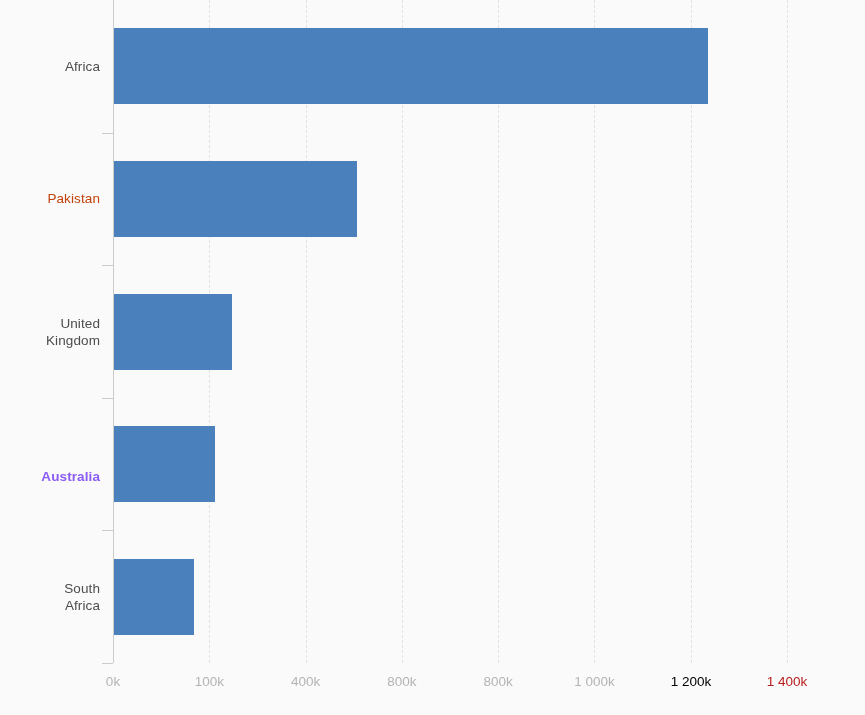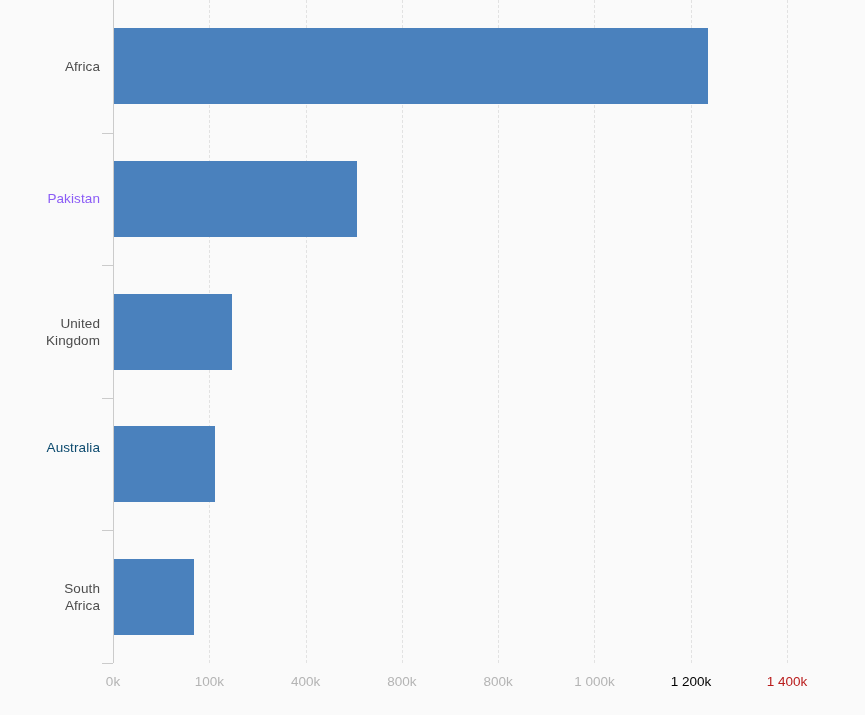--- a/index.html
+++ b/index.html
@@ -133,24 +133,24 @@
       <div class="y-tick" style="top: 133px; background: rgb(203, 203, 203);"></div>
       <div class="y-tick" style="top: 265px; background: rgb(203, 203, 203);"></div>
       <div class="y-tick" style="top: 398px; background: rgb(203, 203, 203);"></div>
       <div class="y-tick" style="top: 530px; background: rgb(203, 203, 203);"></div>
       <div class="y-tick" style="top: 663px; background: rgb(203, 203, 203);"></div>
       <div class="y-tick" style="top: 663px; background: rgb(203, 203, 203);"></div>
     </div>
 
   <div class="cat-labels-col">
       <div class="cat-label" style="top: 57.8px; color: rgb(77, 77, 77);">Africa</div>
-      <div class="cat-label" style="top: 190.4px; color: #8b5cf6;">Pakistan</div>
+      <div class="cat-label" style="top: 190.4px; color: #c2410c;">Pakistan</div>
       <div class="cat-label" style="top: 314.5px; color: rgb(77, 77, 77);">United
 Kingdom</div>
-      <div class="cat-label" style="top: 439px; color: #0c4a6e;">Australia</div>
+      <div class="cat-label" style="top: 468px; color: #8b5cf6; font-weight: bold;">Australia</div>
       <div class="cat-label" style="top: 579.7px; color: rgb(77, 77, 77);">South
 Africa</div>
     </div>
 
   <div class="x-labels">
       <div class="x-label" style="left: 113px; color: rgb(180, 180, 180);">0k</div>
       <div class="x-label" style="left: 209.286px; color: rgb(180, 180, 180);">100k</div>
       <div class="x-label" style="left: 305.571px; color: rgb(180, 180, 180);">400k</div>
       <div class="x-label" style="left: 401.857px; color: rgb(180, 180, 180);">800k</div>
       <div class="x-label" style="left: 498.143px; color: rgb(180, 180, 180);">800k</div>

